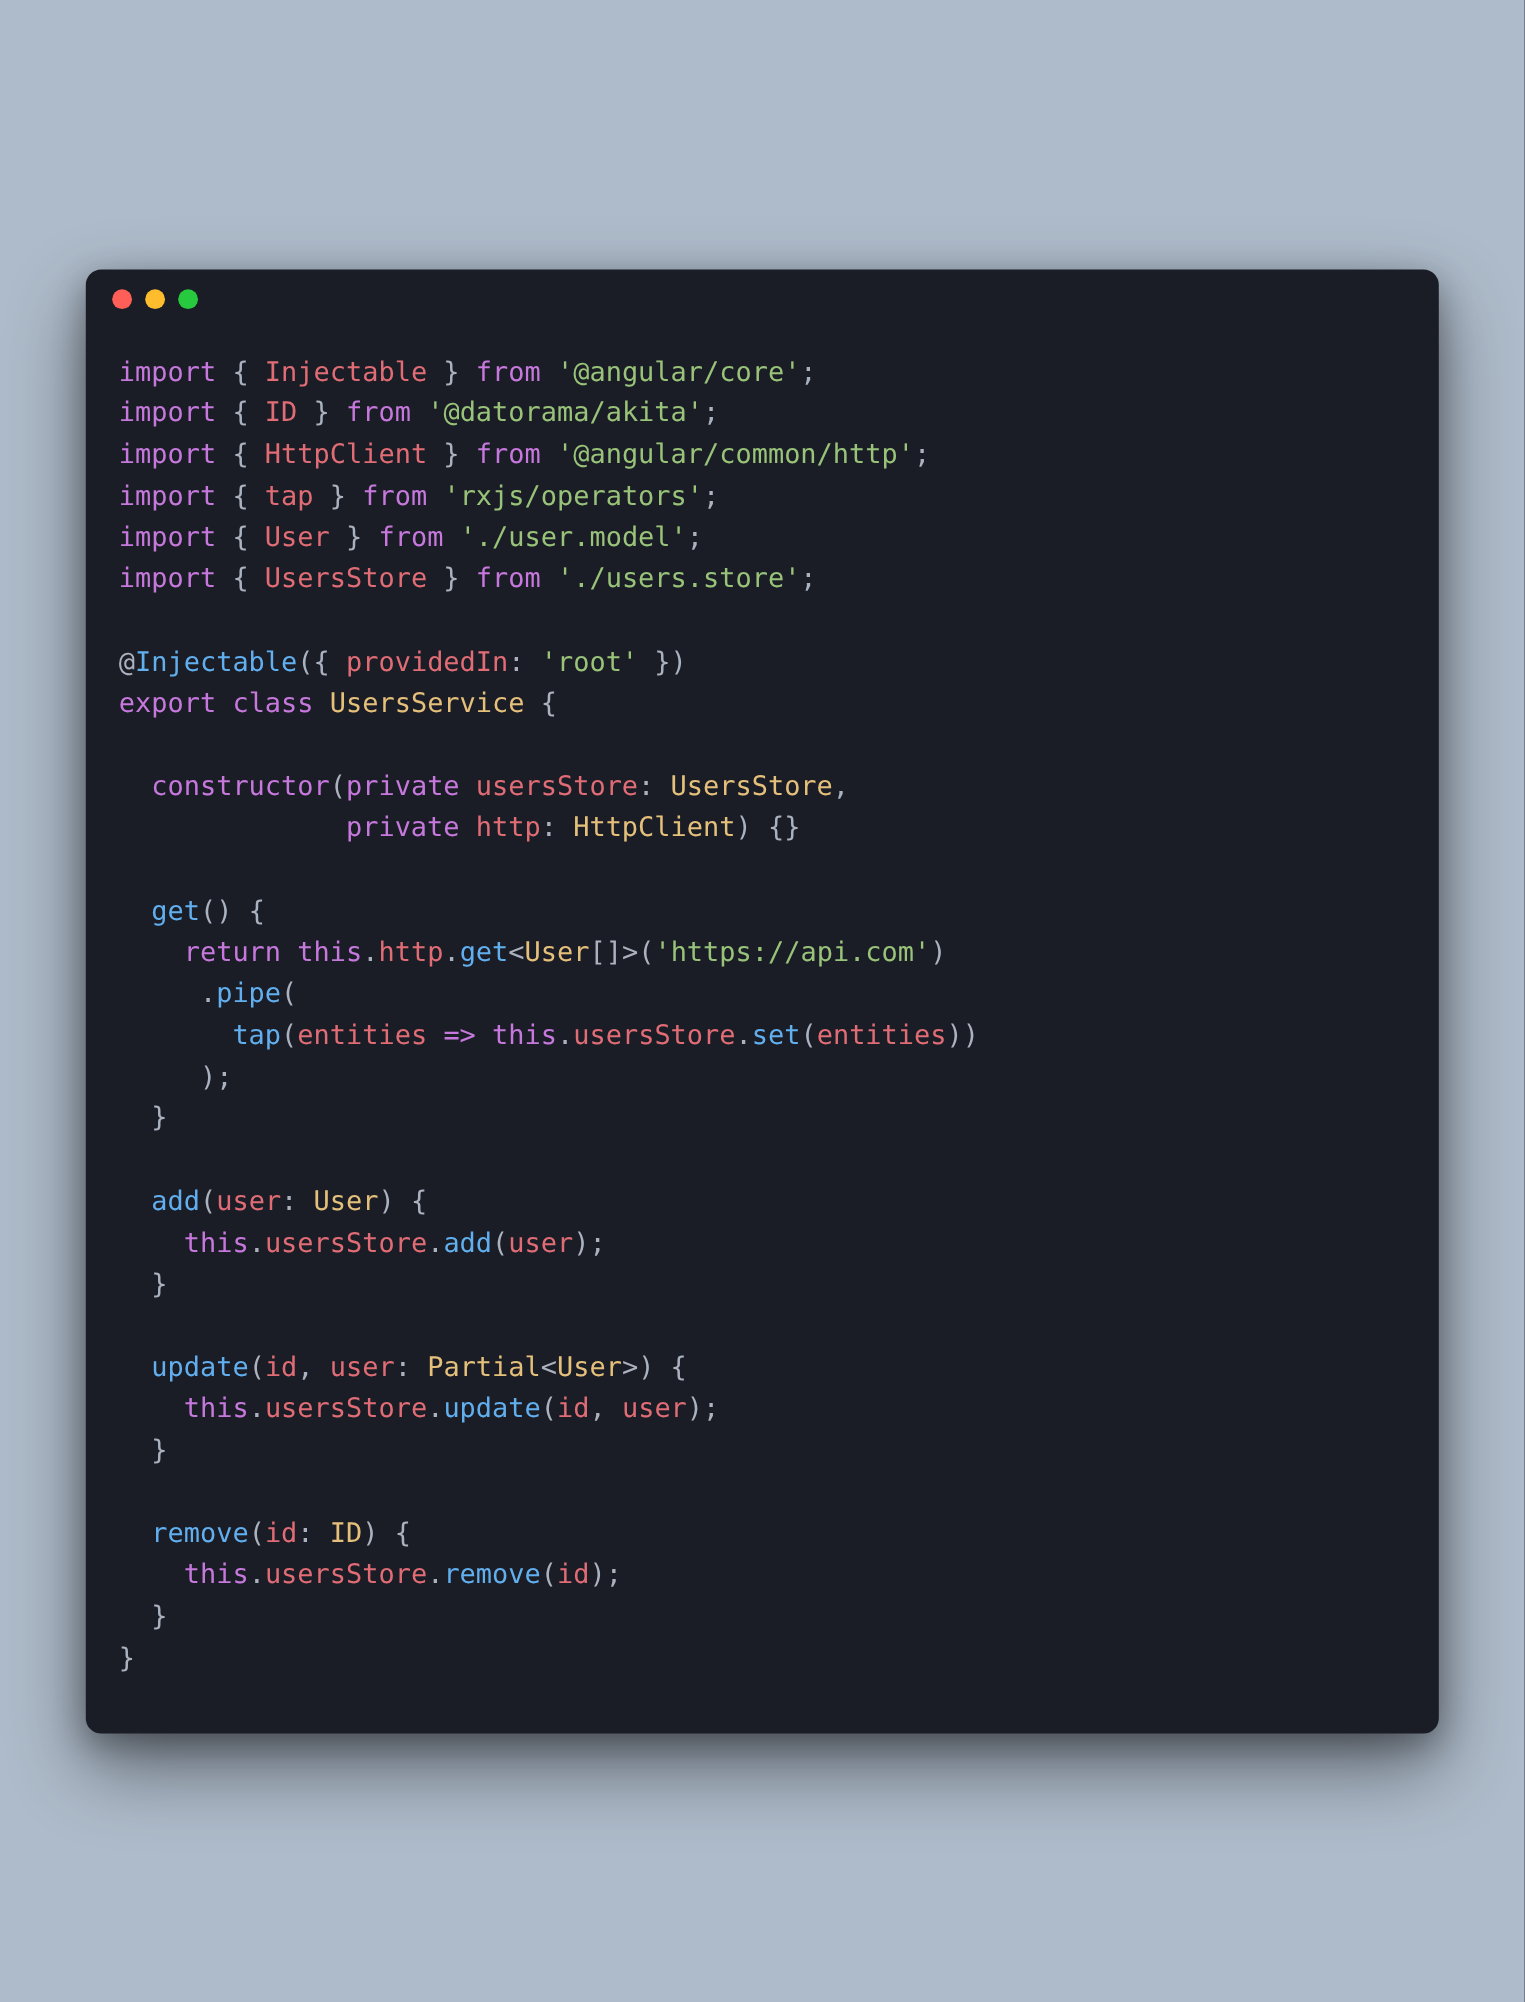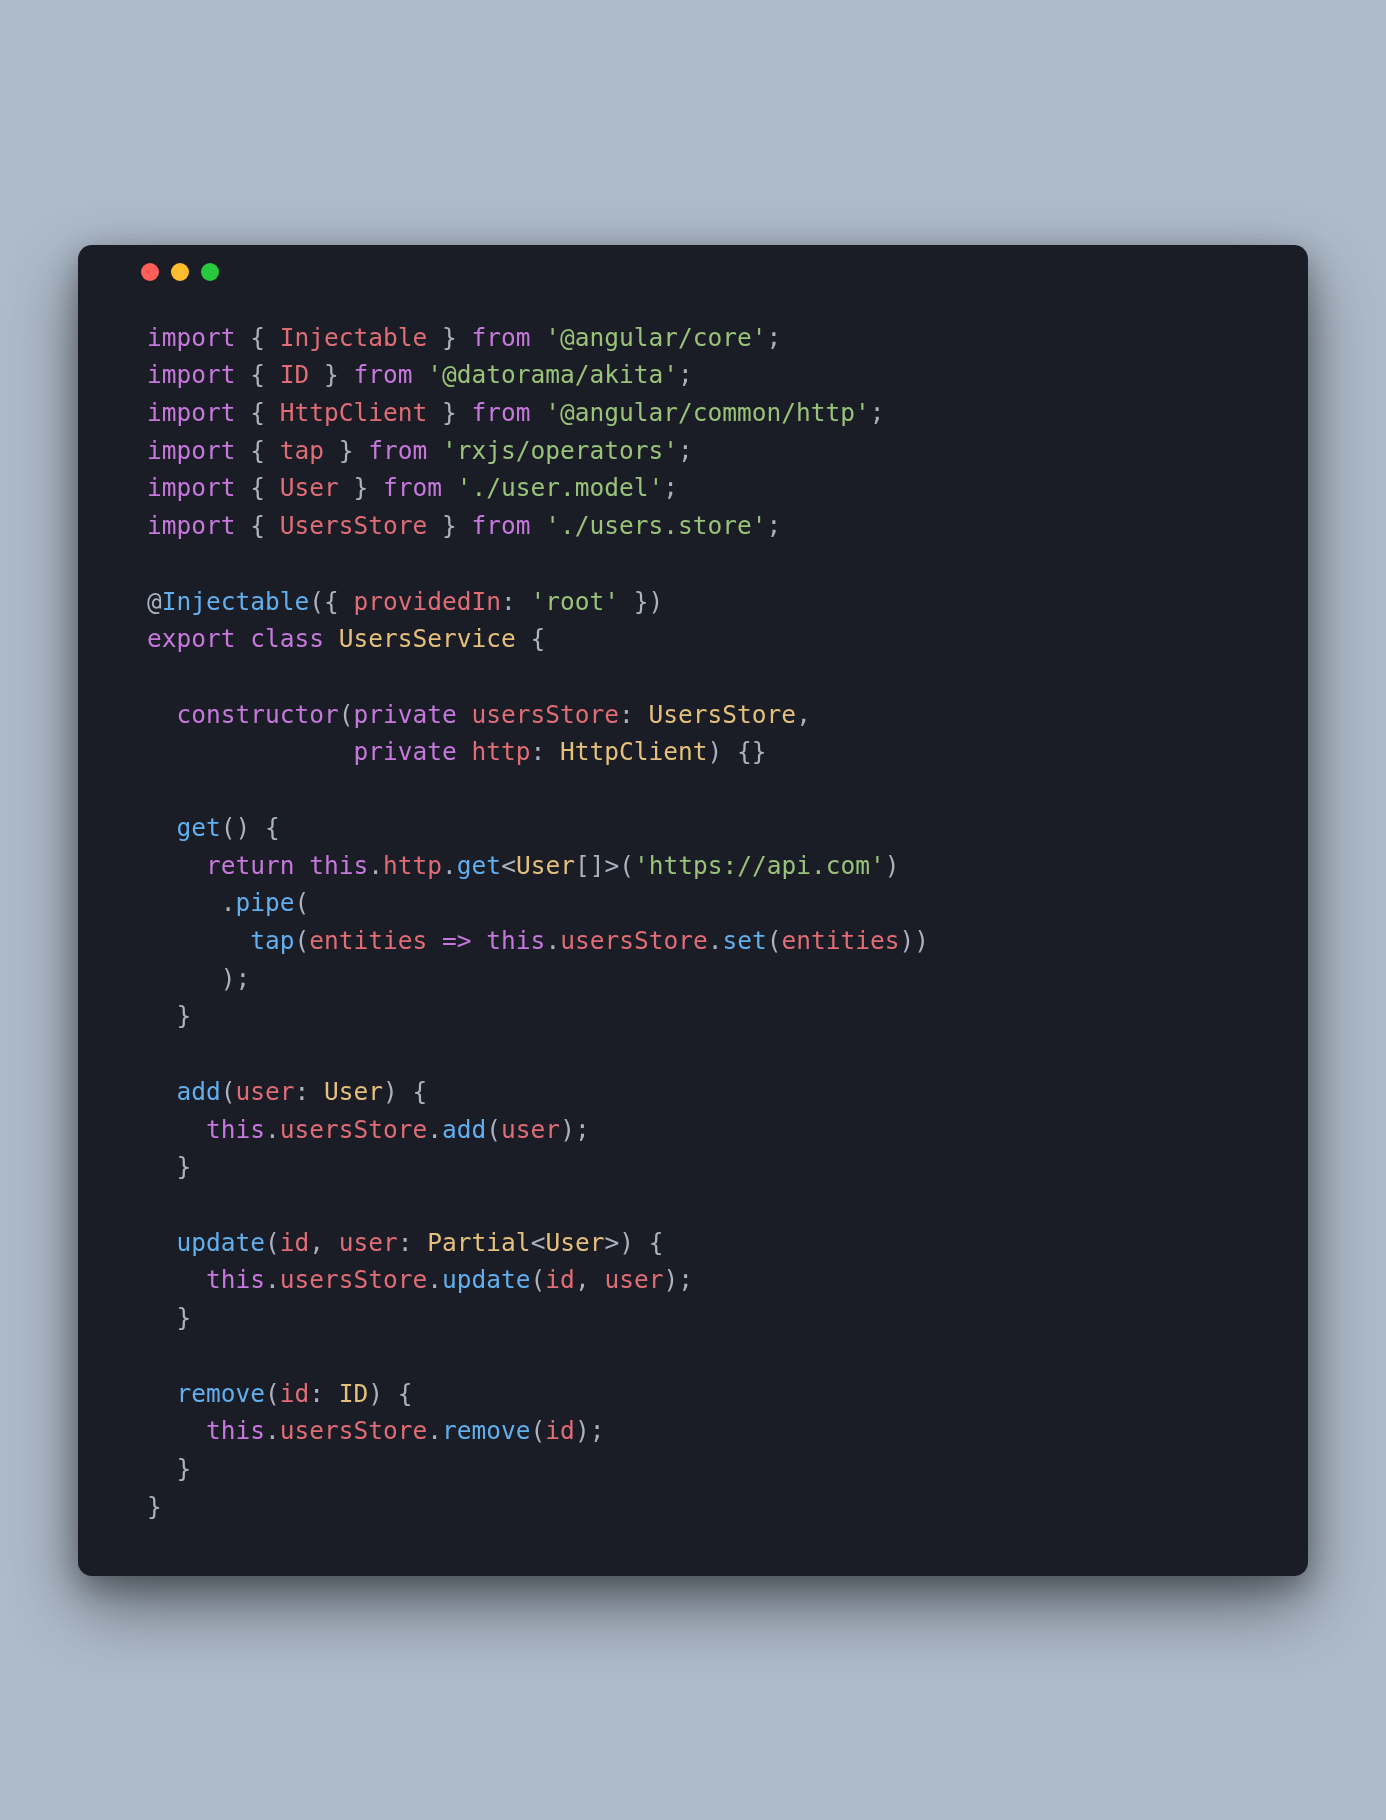--- a/index.html
+++ b/index.html
@@ -11,21 +11,20 @@
     align-items: center;
     justify-content: center;
     font-family: "SF Mono", "Menlo", "Monaco", "Consolas", monospace;
   }
   .window {
     width: 1230px;
     background: #1b1d26;
     border-radius: 14px;
     box-shadow: 0 30px 70px rgba(0,0,0,0.45), 0 10px 30px rgba(0,0,0,0.3);
     overflow: hidden;
-    padding-left: 39px;
   }
   .titlebar {
     height: 54px;
     display: flex;
     align-items: center;
     padding-left: 24px;
     gap: 12px;
   }
   .dot {
     width: 18px;

